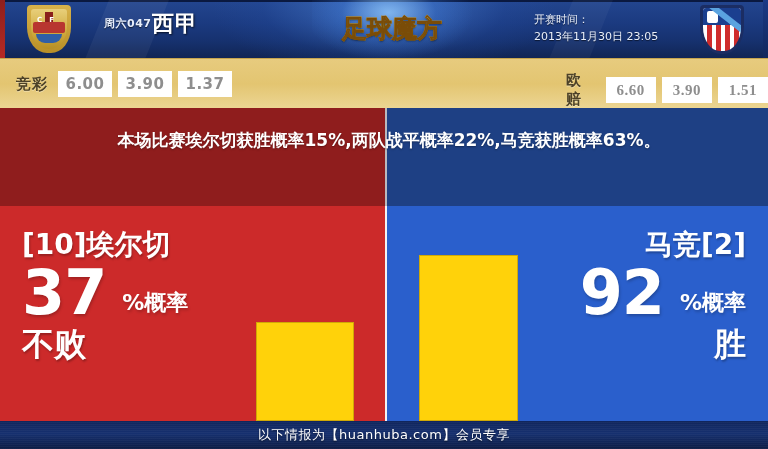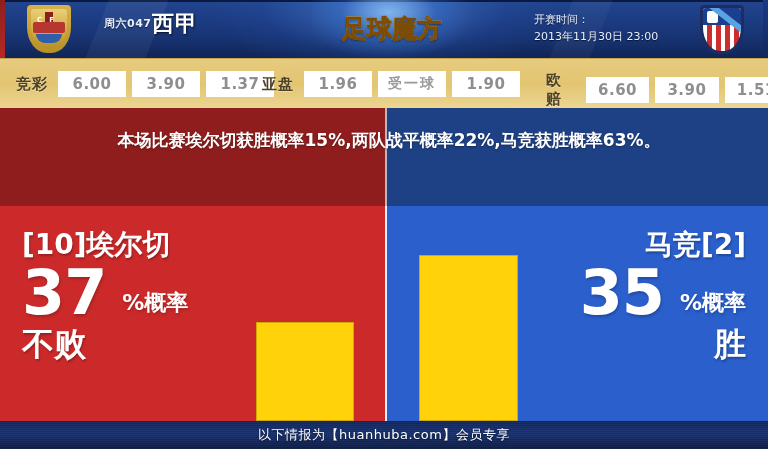--- a/index.html
+++ b/index.html
@@ -162,28 +162,28 @@
     background: linear-gradient(180deg,#e7cb7e 0%, #e3c571 50%, #ecd694 100%);
     border-top: 1px solid #c7a44d;
     border-bottom: 1px solid #d9be78;
   }
   .odds-group {
     position: absolute; top: 12px;
     display: flex; align-items: center; gap: 6px;
   }
   .odds-group.g1 { left: 16px; }
   .odds-group.g2 { left: 262px; }
-  .odds-group.g3 { left: 546px; }
+  .odds-group.g3 { left: 566px; font-family: Liberation Serif, serif; }
   .odds-title {
     color: #4d4228; font-size: 15px; font-weight: bold;
     margin-right: 4px; letter-spacing: 1px;
     text-shadow: 0 1px 0 rgba(255,255,255,.35);
   }
   .odds-cell {
-    width: 68px; height: 26px;
+    width: 54px; height: 26px;
     background: #ffffff;
     color: #8e8e8e; font-size: 15px; font-weight: bold;
     display: flex; align-items: center; justify-content: center;
     letter-spacing: .5px;
   }
   .odds-cell.txt { color: #9a9a9a; font-size: 14px; letter-spacing: 2px; }
 
   
   .main {
     position: absolute; left: 0; top: 108px;
@@ -301,21 +301,21 @@
     <div class="match-label">周六047</div>
     <div class="league-name">西甲</div>
 
     <div class="brand-logo">
       <div class="glow"></div>
       <div class="txt">足球魔方</div>
     </div>
 
     <div class="kickoff">
       <div>开赛时间：</div>
-      <div>2013年11月30日 23:00</div>
+      <div>2013年11月30日 23:05</div>
     </div>
 
     <div class="crest-right">
       <div class="shield"></div>
       <div class="fill">
         <div class="top"></div>
         <div class="bear"></div>
         <div class="diag"></div>
       </div>
     </div>
@@ -323,26 +323,20 @@
 
   <div class="odds-bar">
 
     <div class="odds-group g1">
       <div class="odds-title">竞彩</div>
       <div class="odds-cell">6.00</div>
       <div class="odds-cell">3.90</div>
       <div class="odds-cell">1.37</div>
     </div>
 
-    <div class="odds-group g2">
-      <div class="odds-title">亚盘</div>
-      <div class="odds-cell">1.96</div>
-      <div class="odds-cell txt">受一球</div>
-      <div class="odds-cell">1.90</div>
-    </div>
 
     <div class="odds-group g3">
       <div class="odds-title">欧赔</div>
       <div class="odds-cell">6.60</div>
       <div class="odds-cell">3.90</div>
       <div class="odds-cell">1.51</div>
     </div>
   </div>
 
   <div class="main">
@@ -365,21 +359,21 @@
       <div class="prow">
         <span class="pct">37</span>
         <span class="punit">%概率</span>
       </div>
       <div class="result">不败</div>
     </div>
 
     <div class="team-block right">
       <div class="tname">马竞[2]</div>
       <div class="prow">
-        <span class="pct">35</span>
+        <span class="pct">92</span>
         <span class="punit">%概率</span>
       </div>
       <div class="result">胜</div>
     </div>
   </div>
 
   <div class="footer">
     <div class="ftext">以下情报为【huanhuba.com】会员专享</div>
   </div>
 

